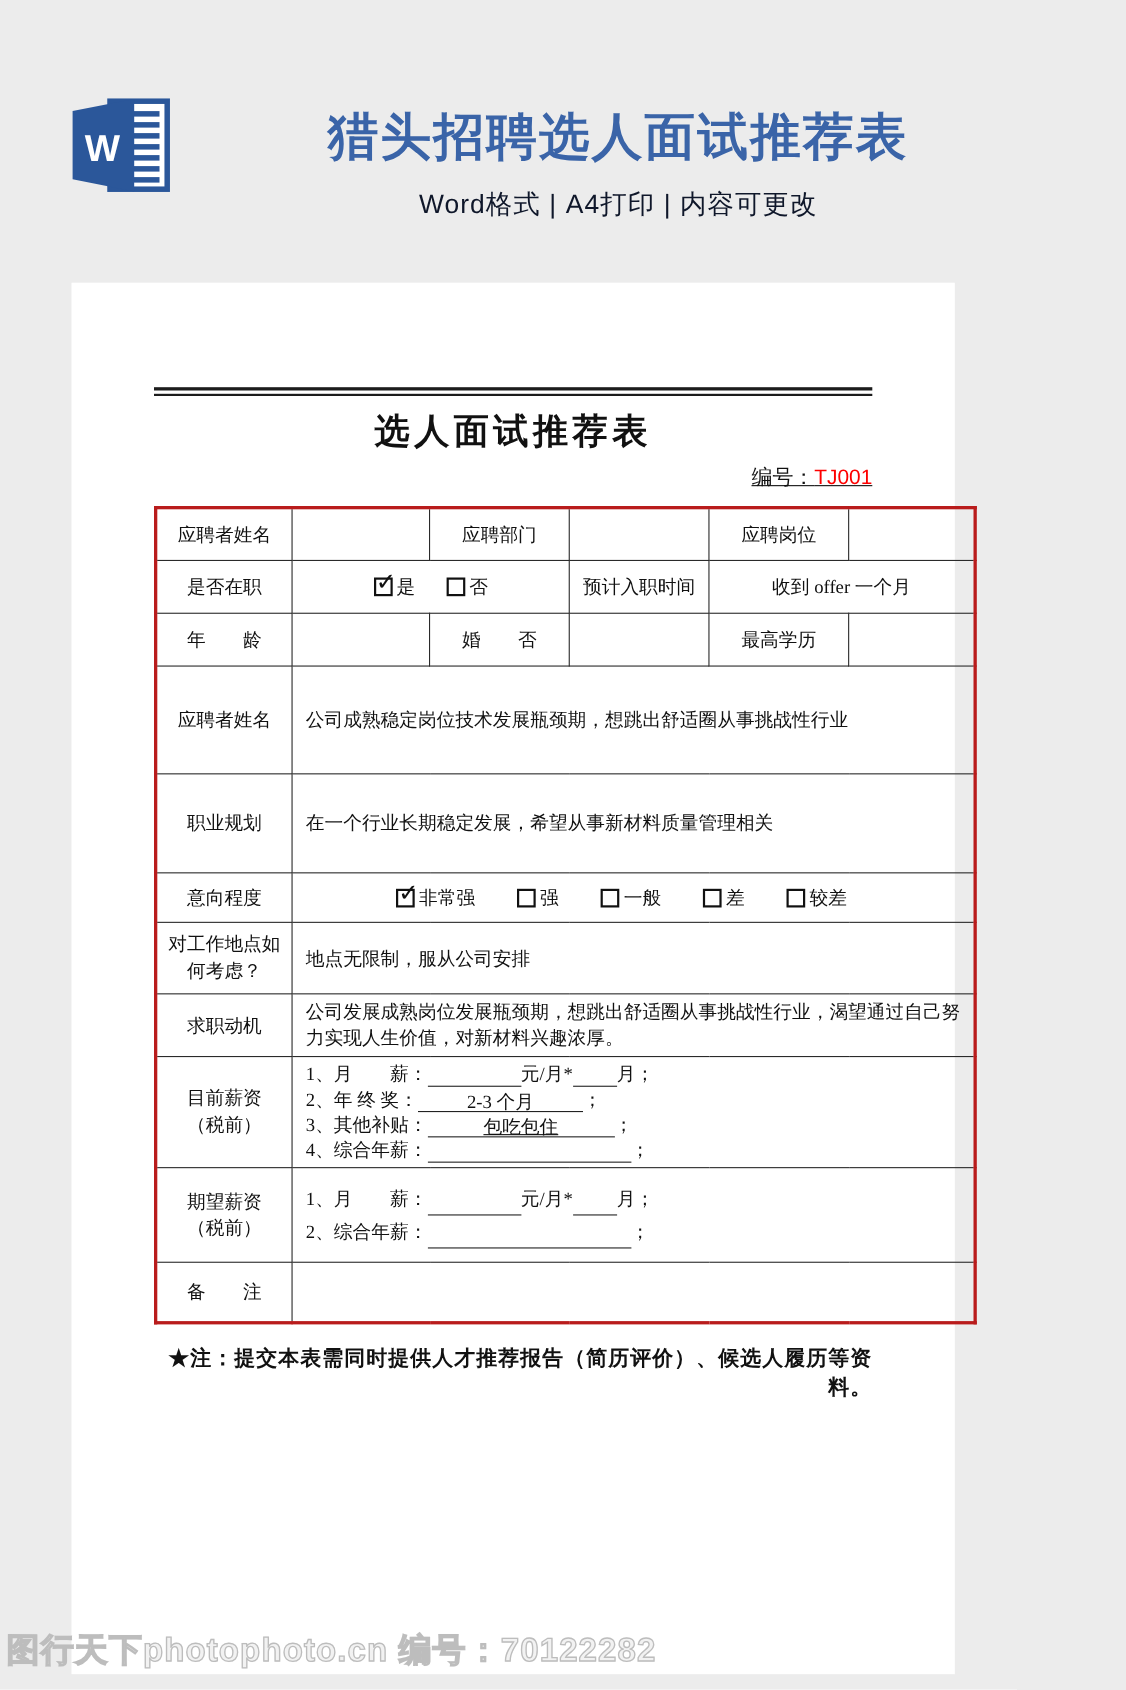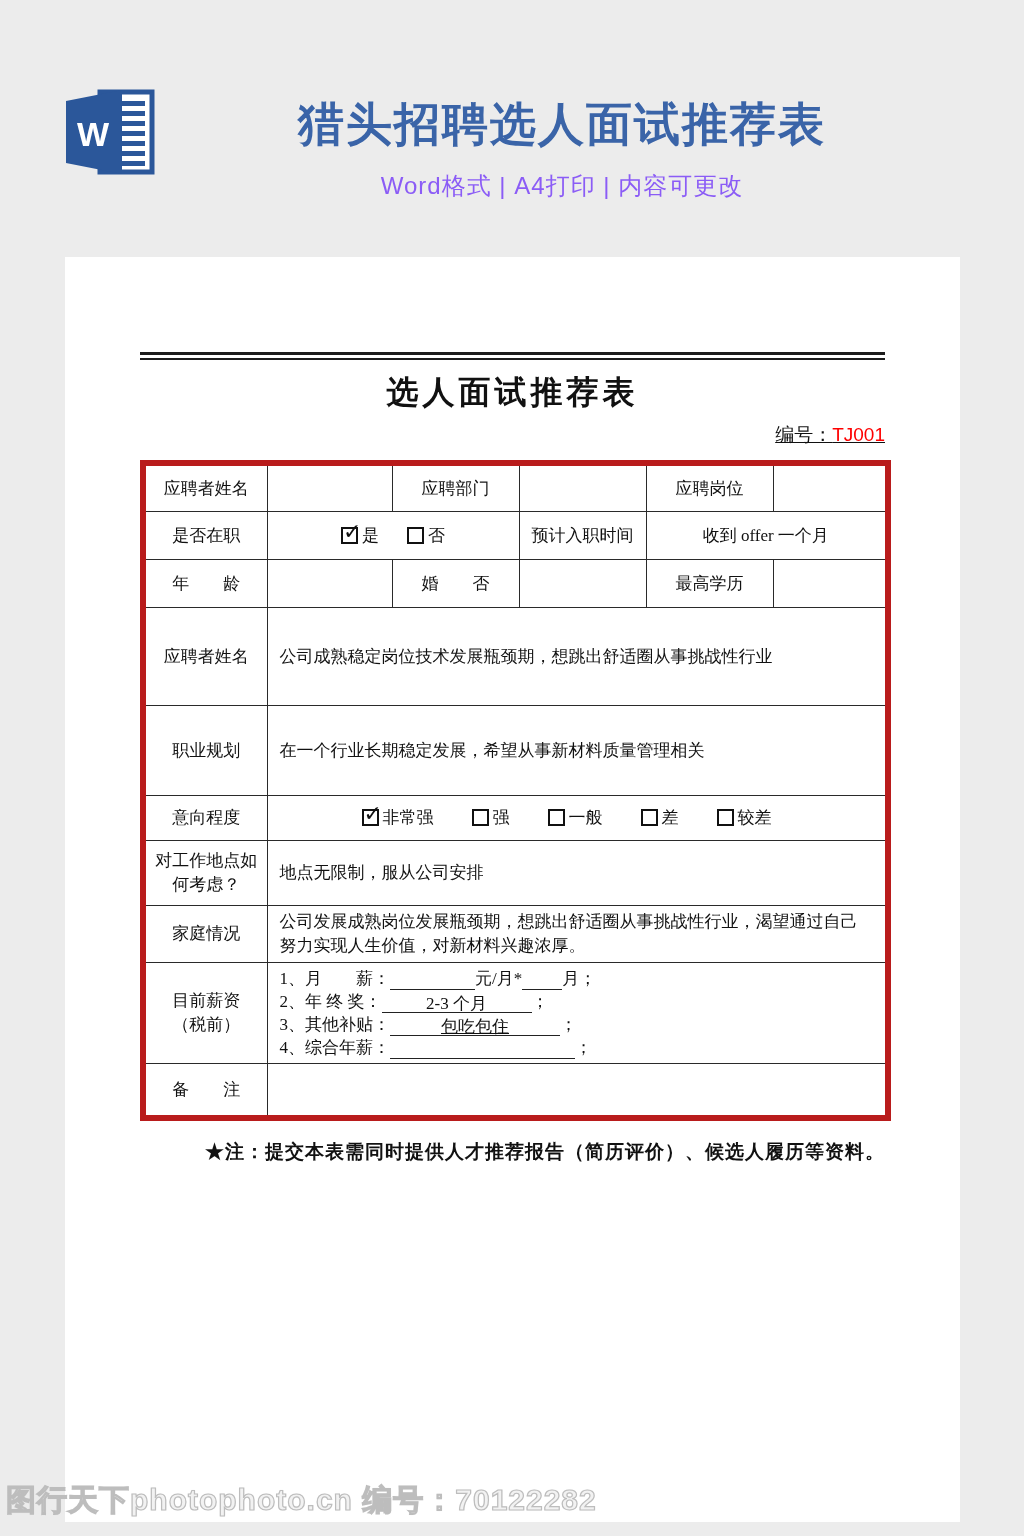--- a/index.html
+++ b/index.html
@@ -15,47 +15,47 @@
   
   .header { position:absolute; top:0; left:0; width:1024px; height:257px; }
   .word-icon { position:absolute; left:60px; top:84px; width:100px; height:96px; }
   .header-text { position:absolute; left:130px; right:30px; top:94px; text-align:center; }
   .header-title {
     font-family:"Liberation Sans","DejaVu Sans",sans-serif;
     font-size:46px; font-weight:bold; color:#3a64a8; letter-spacing:2px;
   }
   .header-subtitle {
     font-family:"Liberation Sans","DejaVu Sans",sans-serif;
-    font-size:24px; color:#8b5cf6; margin-top:14px; letter-spacing:1px;
+    font-size:24px; color:#0f172a; margin-top:14px; letter-spacing:1px;
   }
 
   
   .page {
-    position:absolute; left:65px; top:257px; width:895px; height:1265px;
+    position:absolute; left:65px; top:257px; width:803px; height:1265px;
     background:#ffffff;
   }
   .rule {
     margin:95px 75px 0 75px; height:8px;
     border-top:3px solid #1c1c1c; border-bottom:2px solid #1c1c1c;
   }
   .form-title {
     margin-top:12px; text-align:center;
     font-size:32px; font-weight:bold; letter-spacing:4px; line-height:40px;
   }
   .serial {
     margin:10px 75px 0 75px; text-align:right;
     font-size:19px; height:26px; line-height:26px;text-decoration:underline;
   }
   .serial .sn { color:#fe0000; font-family:"Liberation Sans","DejaVu Sans",sans-serif; }
 
   
   table.form {
     margin:12px 75px 0 75px; width:745px;
     border-collapse:collapse; table-layout:fixed;
-    border:6px solid #b91c1c;
+    border:3px solid #b91c1c;
   }
   table.form td {
     border:1px solid #2a2a2a;
     font-size:17px; vertical-align:middle;
   }
   td.lab { text-align:center; padding:2px 6px; font-size:18px; }
   td.val { padding:4px 12px; text-align:left; }
   tr.h48 td { height:48px; }
   tr.h98 td { height:98px; }
   tr.h90 td { height:90px; }
@@ -225,21 +225,21 @@
 
     <tr class="h65">
       <td class="lab two-line">
         <span>对工作地点如</span>
         <span>何考虑？</span>
       </td>
       <td colspan="5" class="val">地点无限制，服从公司安排</td>
     </tr>
 
     <tr class="h52">
-      <td class="lab">家庭情况</td>
+      <td class="lab">求职动机</td>
       <td colspan="5" class="val">
             <div class="family-text">公司发展成熟岗位发展瓶颈期，想跳出舒适圈从事挑战性行业，渴望通过自己努力实现人生价值，对新材料兴趣浓厚。</div>
           </td>
     </tr>
 
     <tr class="h96">
       <td class="lab two-line">
         <span>目前薪资</span>
         <span>（税前）</span>
       </td>
@@ -252,20 +252,34 @@
         </div>
         <div class="sal-line">
           <span>3、其他补贴：</span><span class="ul w170">包吃包住</span><span>；</span>
         </div>
         <div class="sal-line">
           <span>4、综合年薪：</span><span class="ul w185"></span><span>；</span>
         </div>
       </td>
     </tr>
 
+    <tr class="h86">
+      <td class="lab two-line">
+        <span>期望薪资</span>
+        <span>（税前）</span>
+      </td>
+      <td colspan="5" class="val exp">
+        <div class="sal-line">
+          <span>1、月　　薪：</span><span class="ul w85"></span><span>元/月*</span><span class="ul w40"></span><span>月；</span>
+        </div>
+        <div class="sal-line">
+          <span>2、综合年薪：</span><span class="ul w185"></span><span>；</span>
+        </div>
+      </td>
+    </tr>
 
     <tr class="h55">
       <td class="lab">备　　注</td>
       <td colspan="5" class="val"></td>
     </tr>
   </tbody>
     </table>
 
   <div class="footnote">★注：提交本表需同时提供人才推荐报告（简历评价）、候选人履历等资料。</div>
 </div>

